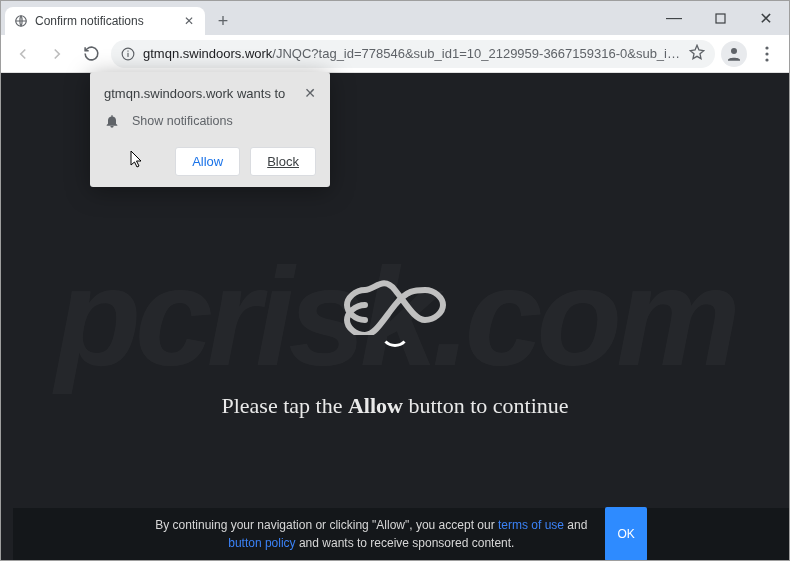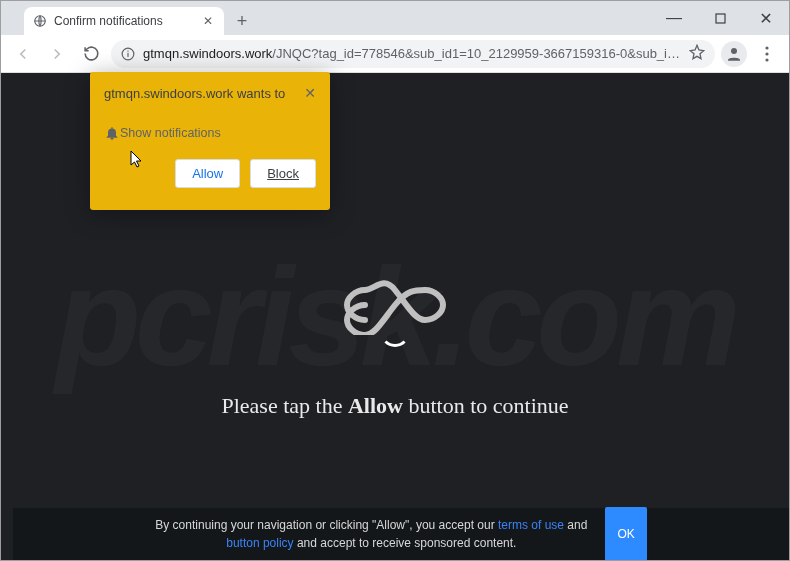--- a/index.html
+++ b/index.html
@@ -17,21 +17,21 @@
       border: 1px solid #9e9e9e;
       display: flex; flex-direction: column;
     }
     
     .titlebar {
       height: 34px; background: #dee1e6;
       display: flex; align-items: flex-end;
       position: relative;
     }
     .tab {
-      margin-left: 23px; margin-top: 6px;
+      margin-left: 4px; margin-top: 6px;
       height: 28px; width: 200px;
       background: #fff;
       border-radius: 8px 8px 0 0;
       display: flex; align-items: center;
       padding: 0 8px;
       font-size: 12px; color: #3c4043;
       gap: 6px;
       position: relative;
     }
     .tab .favicon {
@@ -119,34 +119,34 @@
     }
     .cookiebar .text { text-align:center; line-height:1.5; }
     .cookiebar a { color:#3b82f6; text-decoration:none; }
     .ok-btn {
       background:#2e8bff; color:#fff; border:none;
       padding:20px 12px; font-size:12px; border-radius:2px;
     }
     
     .perm-popup {
       position:absolute; left:90px; top:72px;
-      width:240px; background:#eab308; border-radius:3px;
+      width:240px; background:#e5e5e5; border-radius:3px;
       box-shadow: 0 4px 24px rgba(0,0,0,0.35);
-      padding: 14px 14px 22px 14px;
+      padding: 14px 14px 11px 14px;
       font-size:13px; color:#3c4043;
       z-index:10;
     }
     .perm-popup .hdr {
       display:flex; justify-content:space-between; align-items:flex-start;
     }
     .perm-popup .origin { font-size:13px; color:#3c4043; }
     .perm-popup .x { color:#5f6368; font-size:14px; line-height:1; }
     .perm-popup .row {
-      display:flex; align-items:center; 
-      margin-top:24px; color:#5f6368; font-size:12.5px;
+      display:flex; align-items:center; gap:12px;
+      margin-top:12px; color:#5f6368; font-size:12.5px;
     }
     .perm-popup .bell { width:16px; display:flex; }
     .perm-popup .actions {
       display:flex; justify-content:flex-end; gap:10px; margin-top:18px;
     }
     .perm-popup .btn {
       border:1px solid #dadce0; background:#fff; color:#1a73e8;
       padding:6px 16px; font-size:13px; border-radius:3px;
     }
     .perm-popup .btn.block { color:#3c4043;text-decoration:underline; }
@@ -241,21 +241,21 @@
     </div>
     <div class="spinner-arc"></div>
 
     <div class="instruct">
       <span>Please tap the </span><b>Allow</b><span> button to continue</span>
     </div>
 
     <div class="cookiebar">
       <div class="text">
         <span>By continuing your navigation or clicking "Allow", you accept our </span><a href="#">terms of use</a><span> and </span><br>
-        <a href="#">button policy</a><span> and accept to receive sponsored content.</span>
+        <a href="#">button policy</a><span> and wants to receive sponsored content.</span>
       </div>
       <button class="ok-btn">OK</button>
     </div>
   </div>
 </div>
 
 <div class="perm-popup">
   <div class="hdr">
     <div class="origin">gtmqn.swindoors.work wants to</div>
     <div class="x">✕</div>

